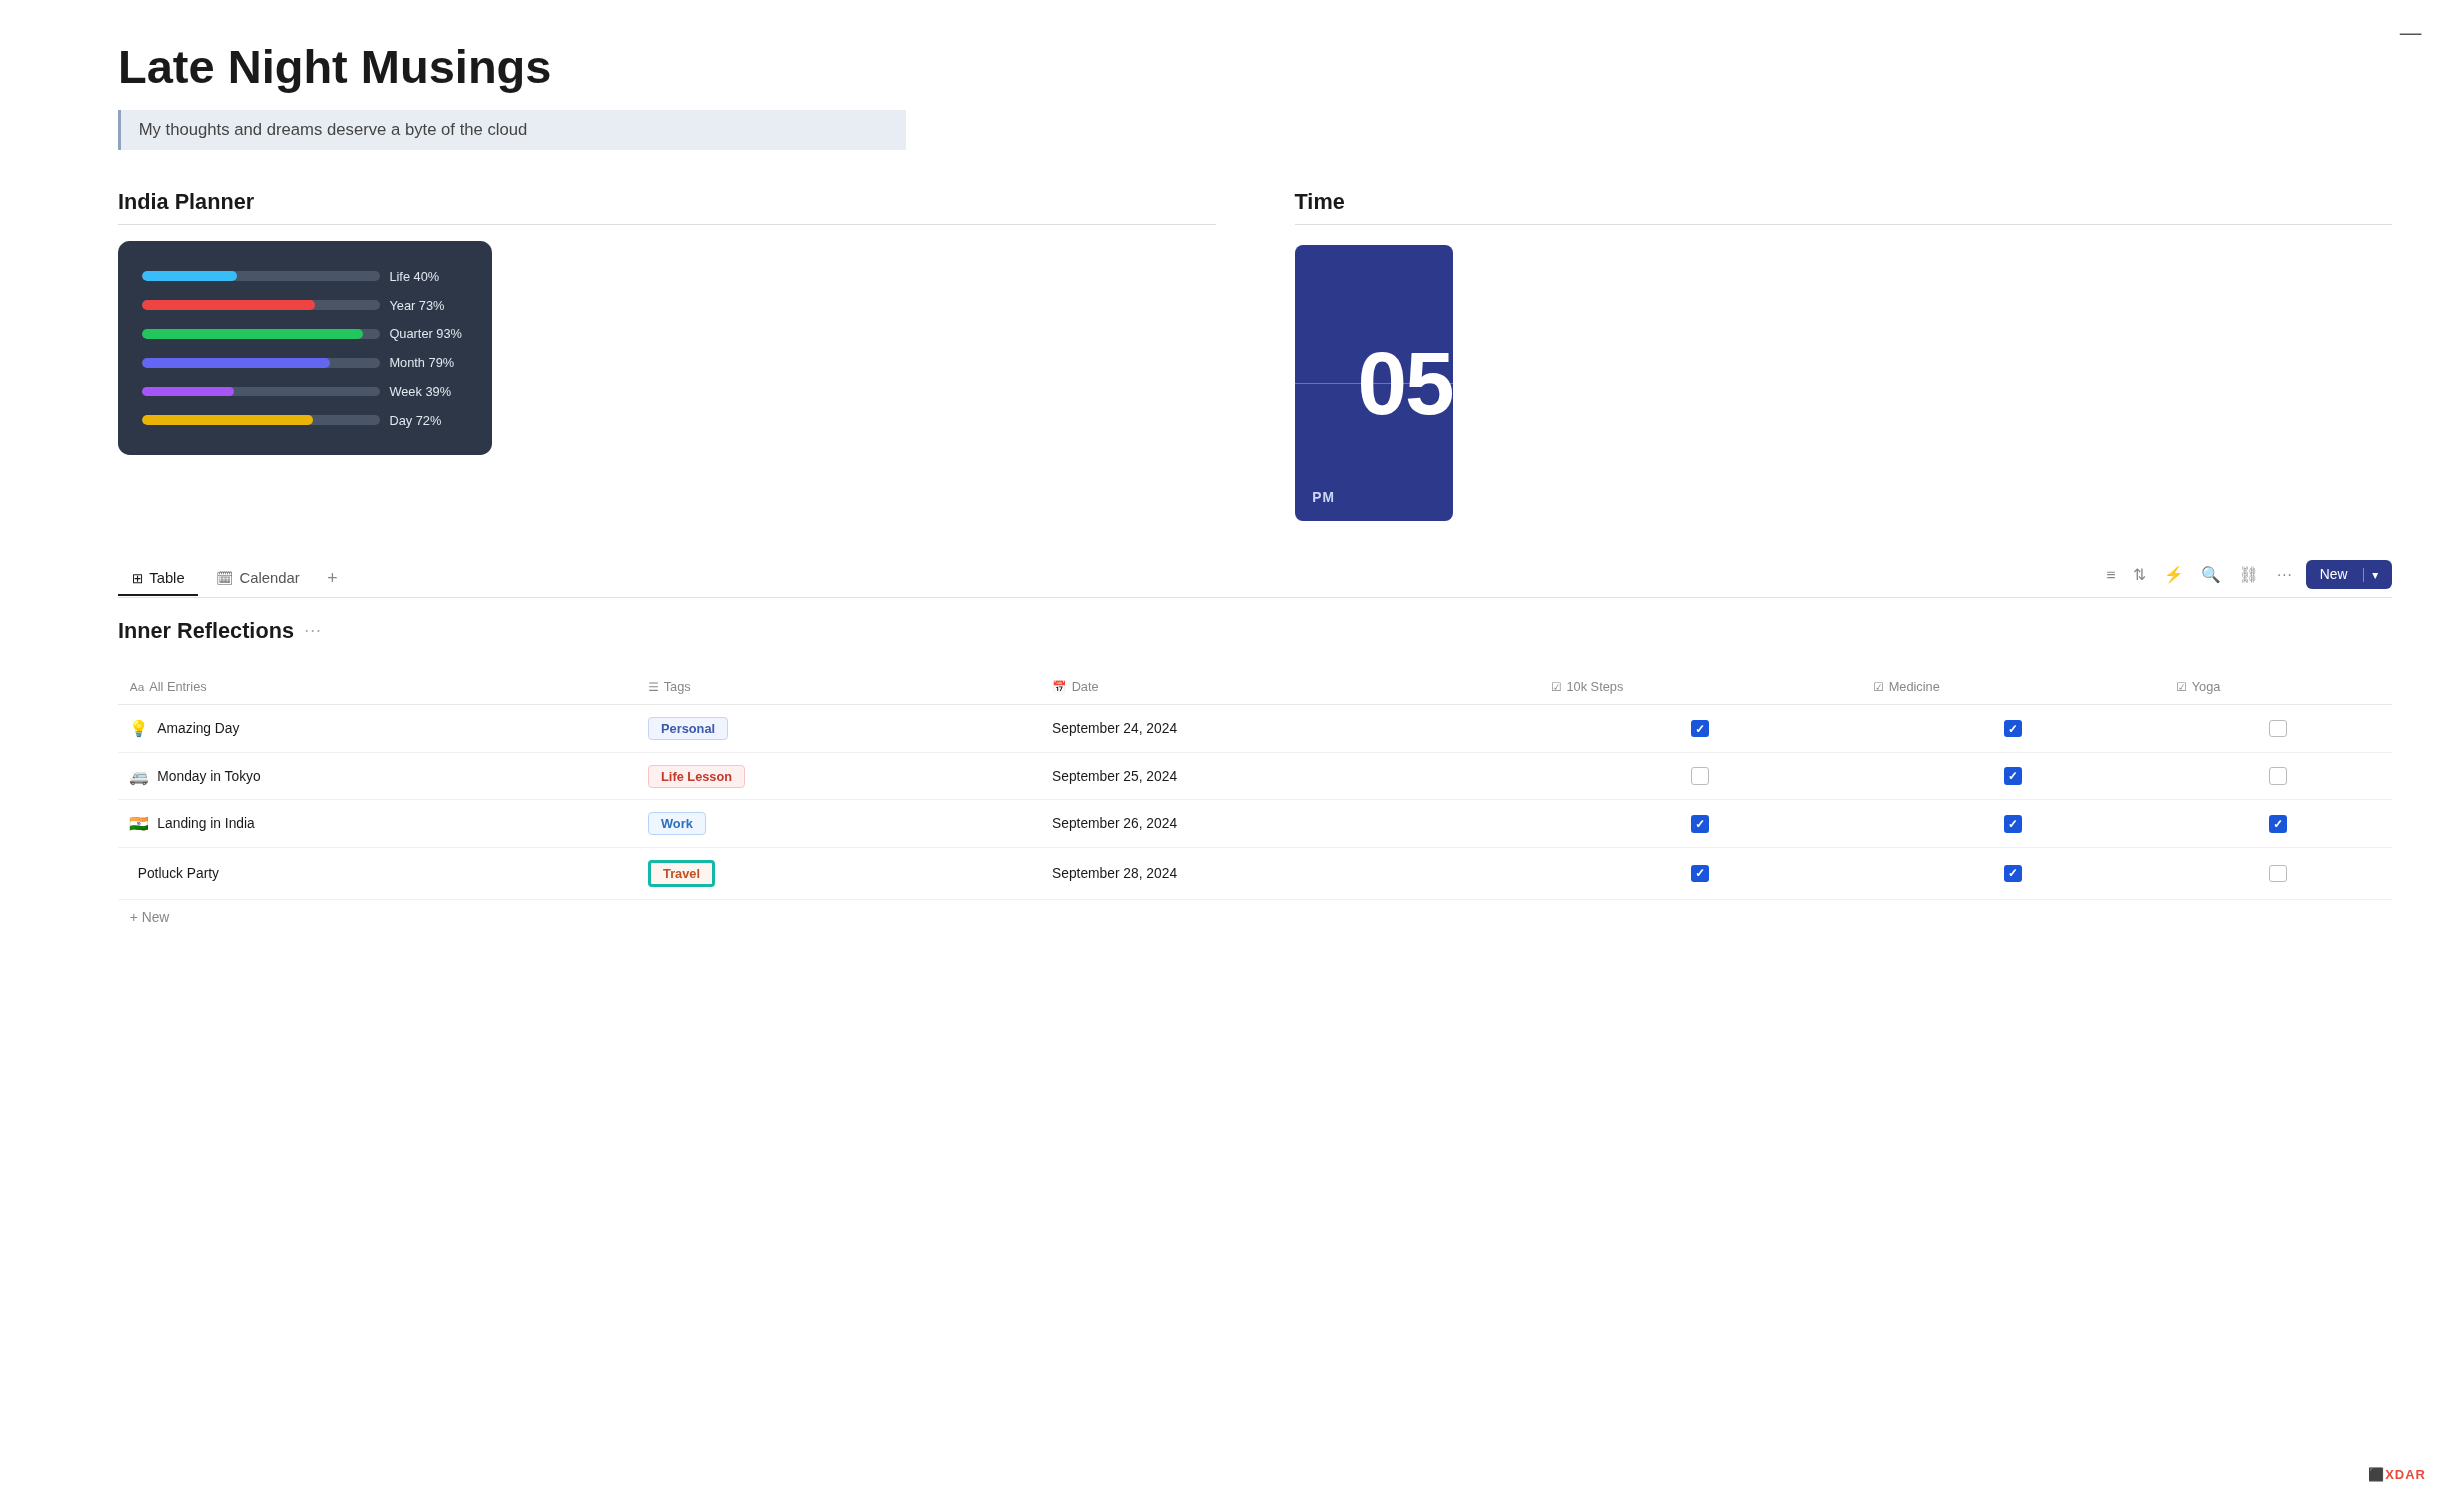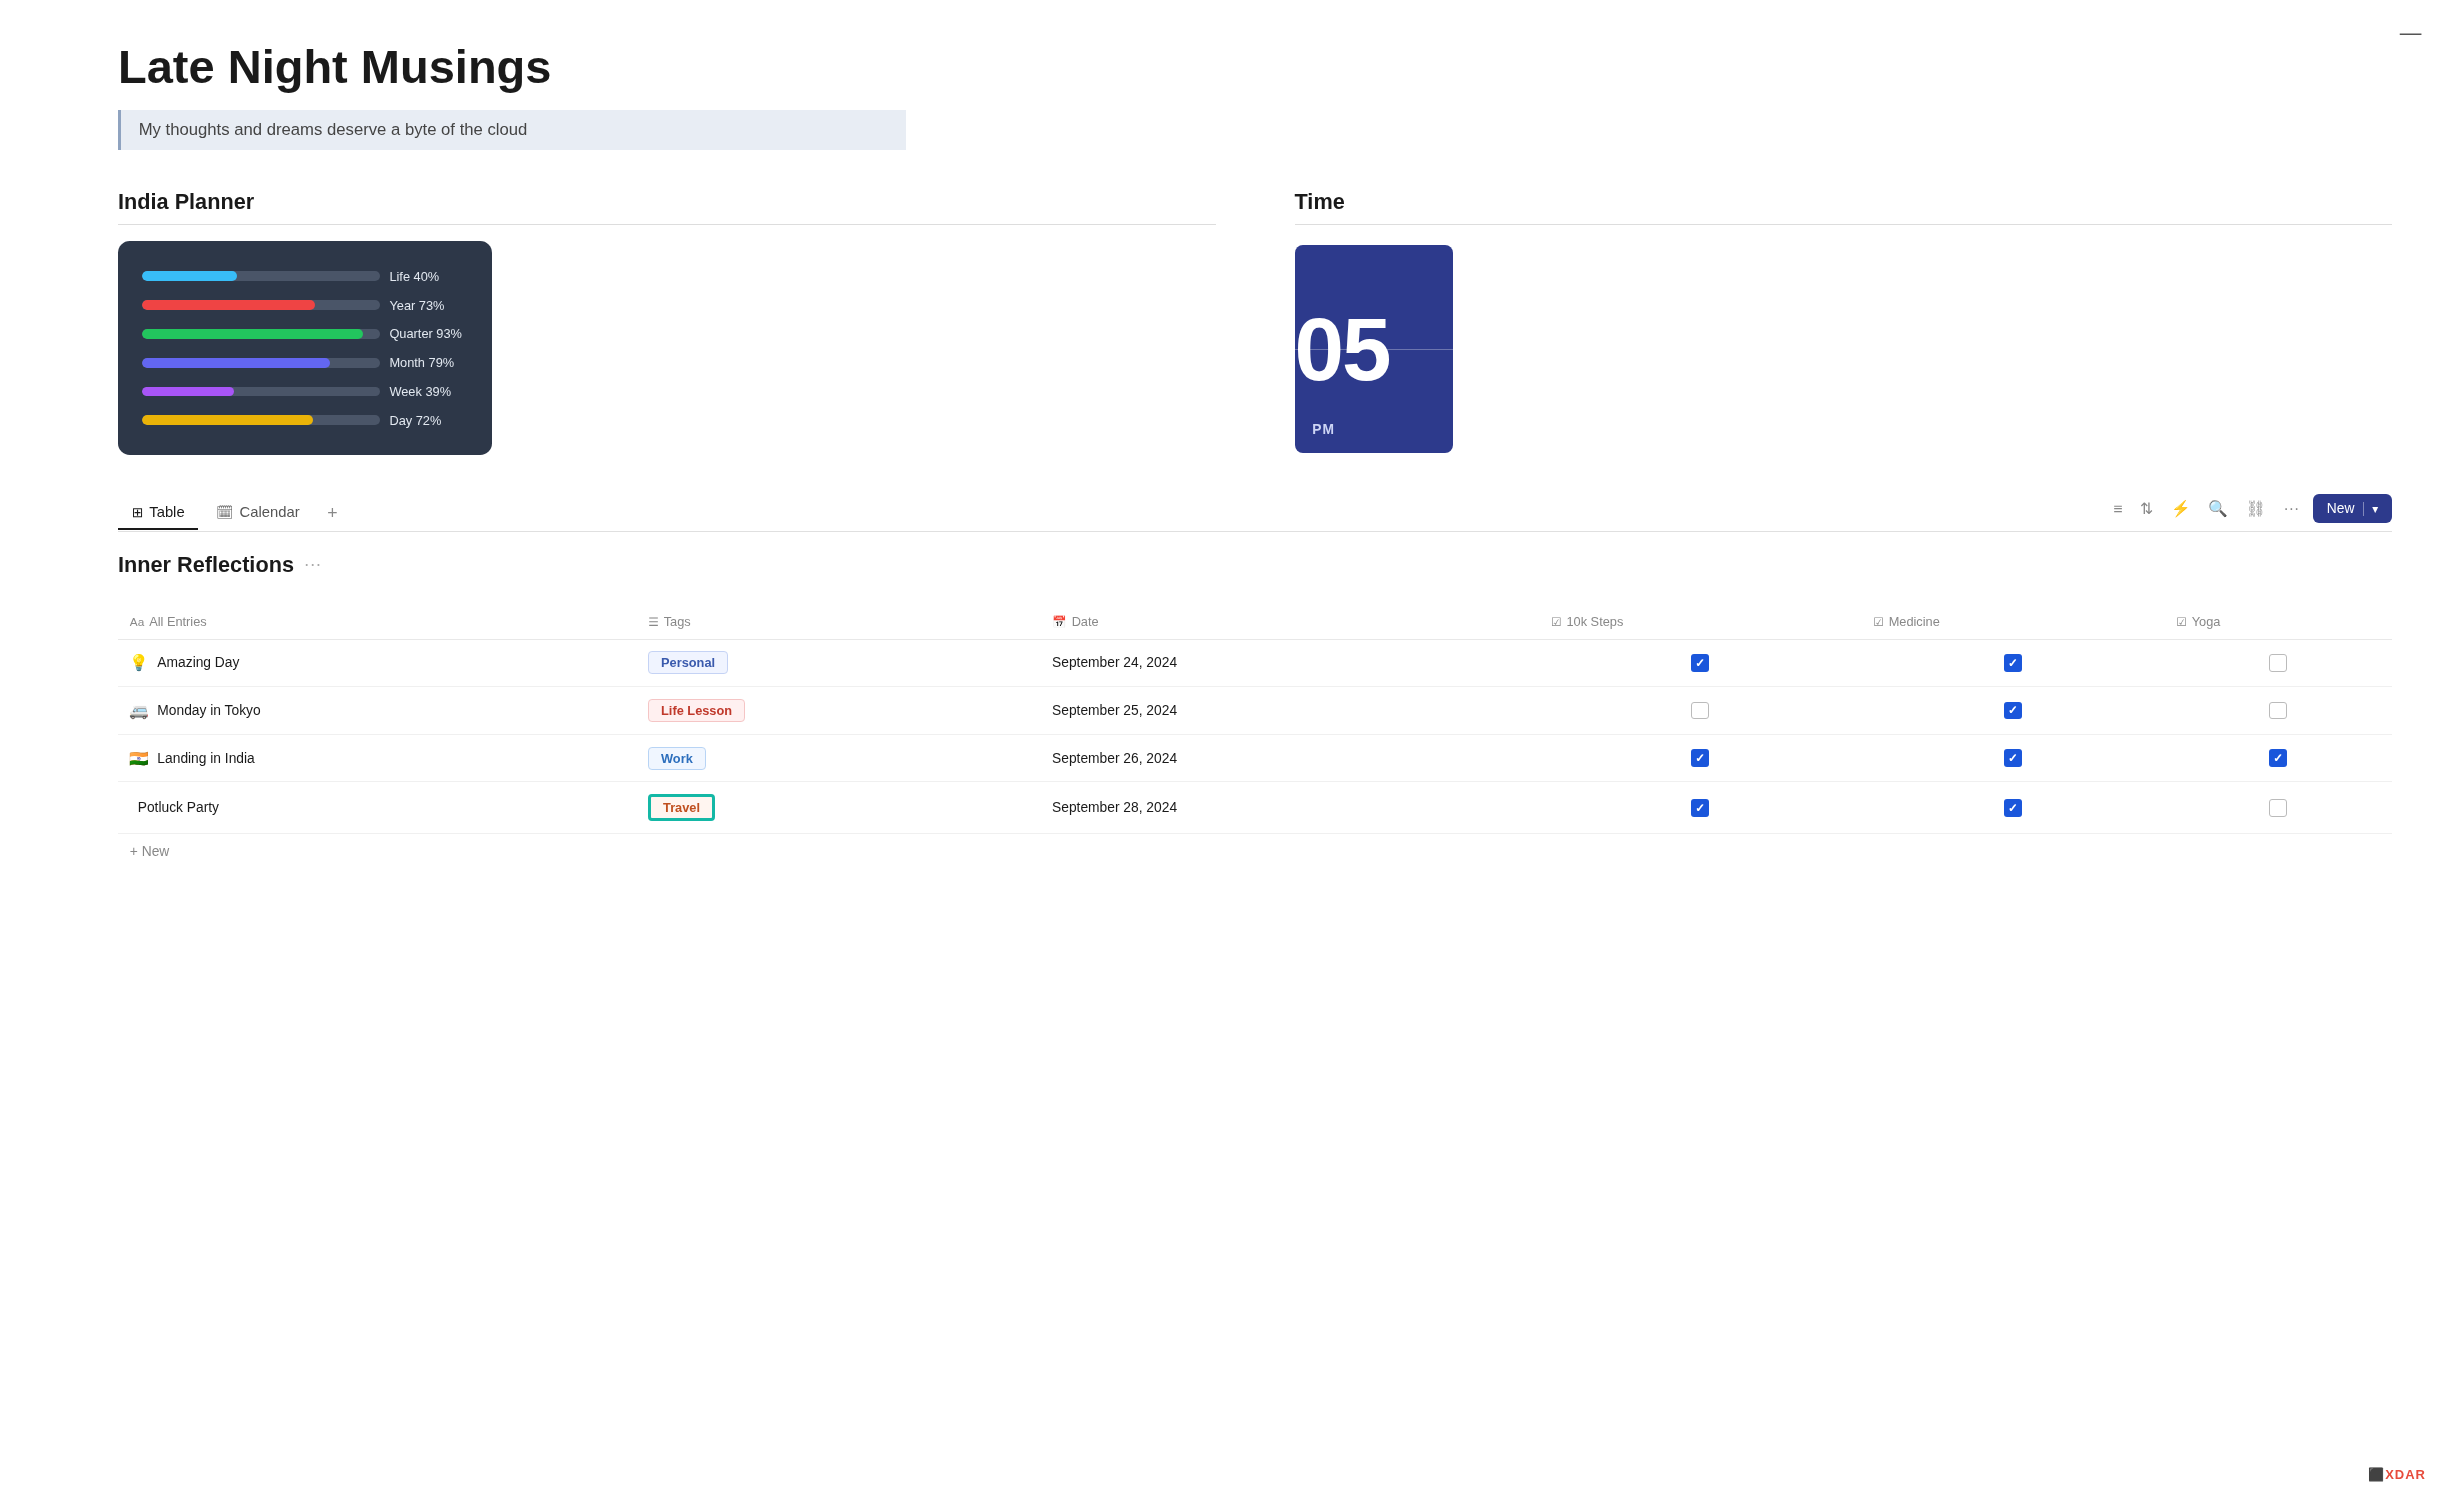--- a/index.html
+++ b/index.html
@@ -84,25 +84,25 @@
     }
     .time-display {
       display: flex;
       gap: 11.8px;
       margin-top: 19.7px;
     }
     .time-block {
       background: #2d3a8c;
       border-radius: 7.9px;
       width: 158px;
-      height: 208px;
+      height: 276px;
       display: flex;
       flex-direction: column;
       justify-content: center;
-      align-items: flex-start;
+      align-items: flex-end;
       position: relative;
     }
     .time-number {
       font-size: 89px;
       font-weight: 800;
       color: #ffffff;
       line-height: 1;
       letter-spacing: -2px;
     }
     .time-divider {
@@ -183,21 +183,21 @@
       display: flex;
       align-items: center;
       background: #2d3a8c;
       color: white;
       border: none;
       border-radius: 5.9px;
       padding: 6.9px 13.8px;
       font-size: 13.8px;
       font-weight: 500;
       cursor: pointer;
-      gap: 9px;
+      gap: 16px;
     }
     .new-btn-chevron {
       border-left: 1px solid rgba(255,255,255,0.4);
       padding-left: 7.9px;
       font-size: 11.8px;
     }
 
     
     .section-heading {
       display: flex;

